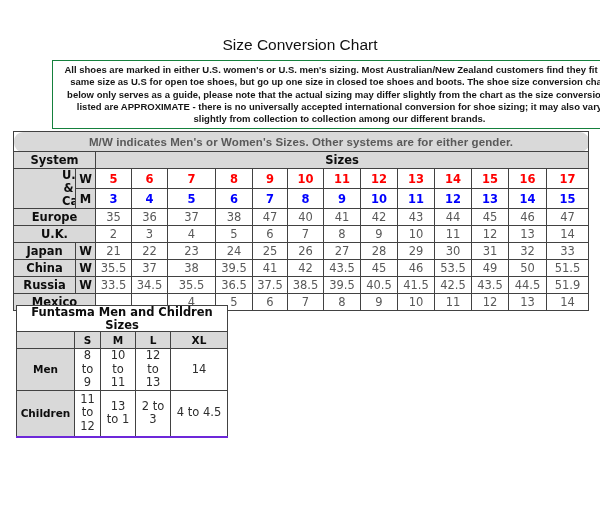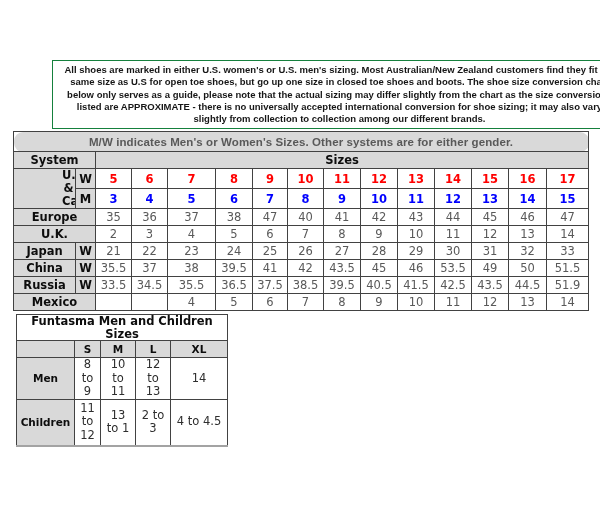--- a/index.html
+++ b/index.html
@@ -23,34 +23,35 @@
   .hgray{background:#d9d9d9;font-weight:700;color:#0d0d0d;}
   .sysrow td{height:16px;font-size:11.5px;}
   .datarow td{height:16px;}
   .val{color:#595959;font-weight:400;font-size:11.5px;}
   .wred{color:#ff0000;font-weight:700;font-size:12px;}
   .mblue{color:#0000ff;font-weight:700;font-size:12px;}
   .rowlabel{background:#d9d9d9;font-weight:700;color:#0d0d0d;font-size:11.5px;}
   .subletter{background:#d9d9d9;font-weight:700;color:#0d0d0d;font-size:11px;}
   .pre{white-space:pre-line;line-height:13px;padding-left:48px;}
 
-  .fun-table{position:absolute;left:16px;top:314px;width:211px;border-bottom:2px solid #a3a3a3;}
+  .fun-table{position:absolute;left:16px;top:305px;width:211px;border-bottom:2px solid #6d28d9;}
   .fun-title{height:25px;background:#fff;font-weight:700;font-size:11.5px;color:#0d0d0d;
              white-space:pre-line;line-height:12.5px;}
   .fun-head td{height:16px;background:#d9d9d9;font-weight:700;font-size:10.5px;color:#0d0d0d;}
   .fun-rowlabel{background:#d9d9d9;font-weight:700;font-size:10.5px;color:#0d0d0d;}
   .fun-val{font-size:11.5px;color:#2e2e2e;white-space:pre-line;line-height:13.5px;}
   .men-row td{height:40px;}
   .children-row td{height:45px;}
 </style>
 </head>
 <body>
 
 <div class="canvas">
 
+  <div class="page-title">Size Conversion Chart</div>
 
   <div class="intro-box">All shoes are marked in either U.S. women's or U.S. men's sizing. Most Australian/New Zealand customers find they fit the same size as U.S for open toe shoes, but go up one size in closed toe shoes and boots. The shoe size conversion chart below only serves as a guide, please note that the actual sizing may differ slightly from the chart as the size conversions listed are APPROXIMATE - there is no universally accepted international conversion for shoe sizing; it may also vary slightly from collection to collection among our different brands.</div>
 
   <table class="main-table">
     <colgroup>
       <col style="width:62px">
         <col style="width:20px">
       <col style="width:36px">
         <col style="width:36px">
         <col style="width:48px">

